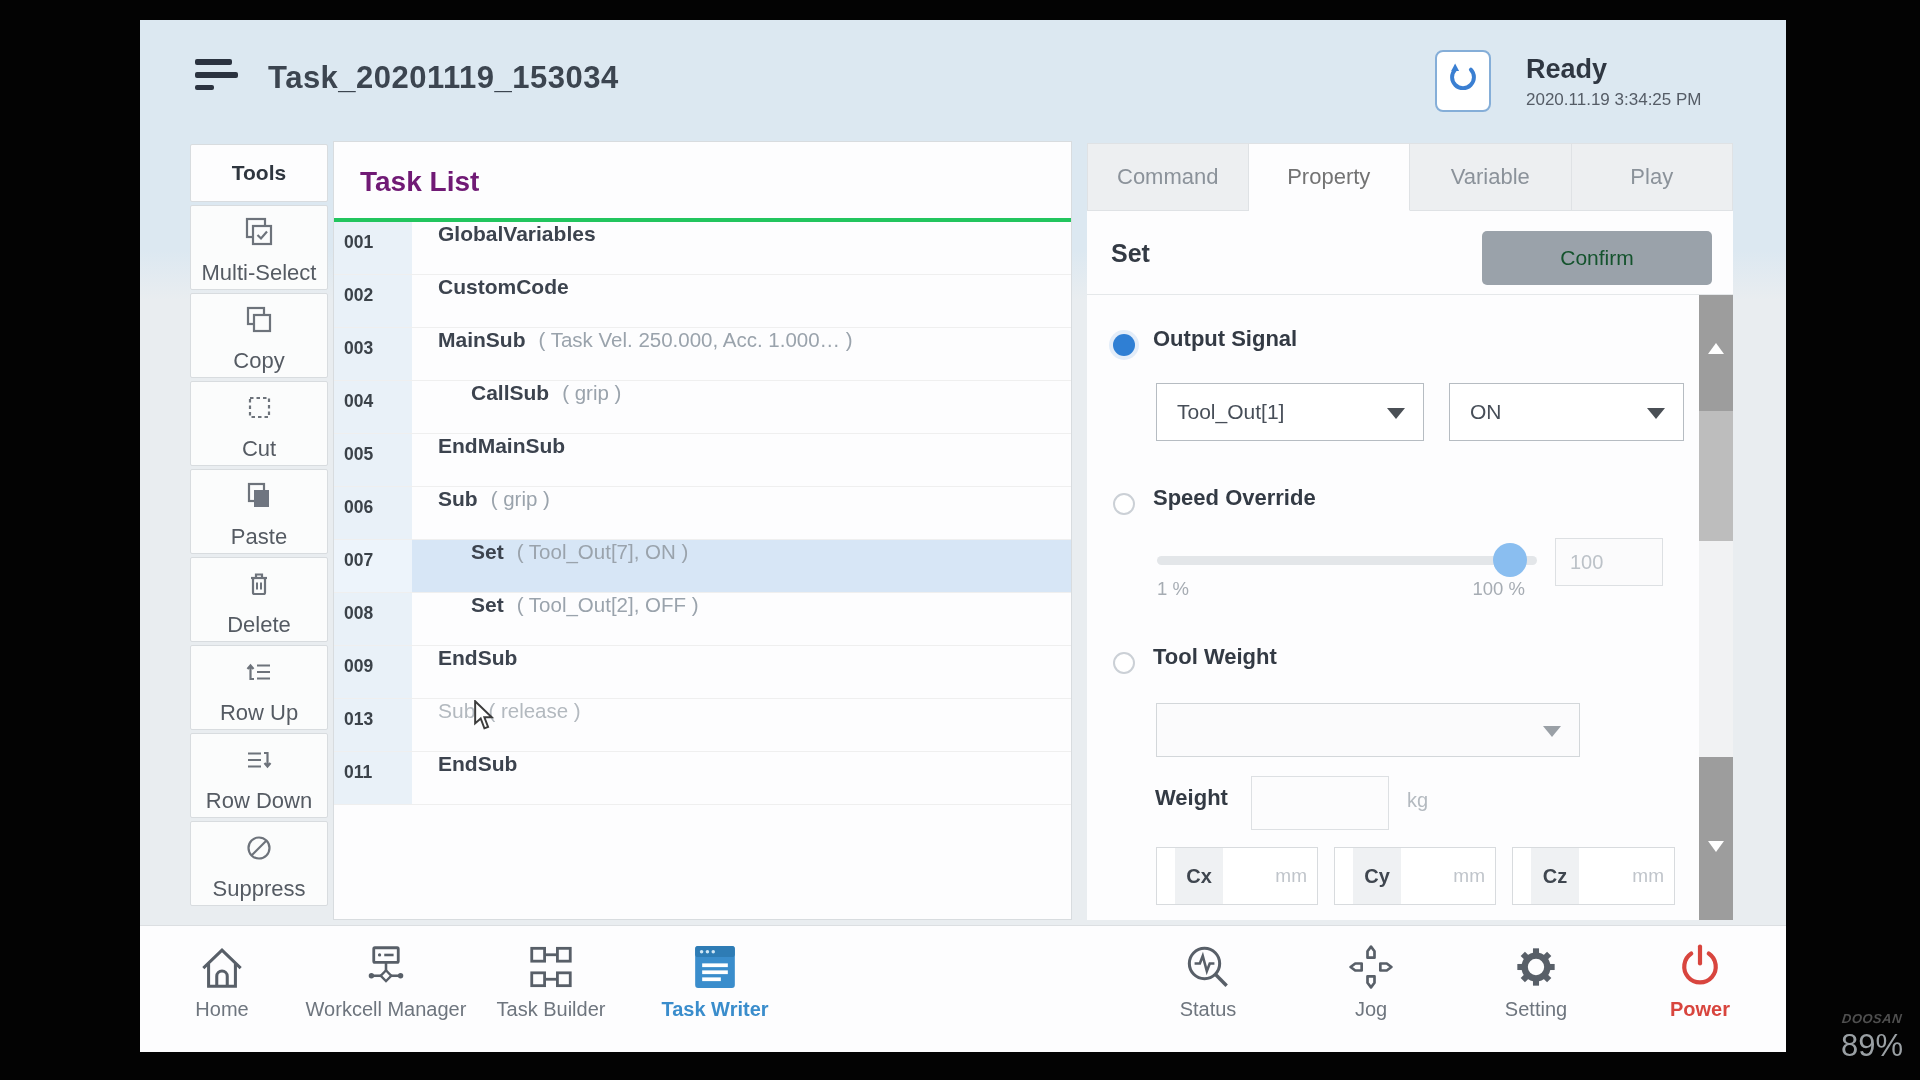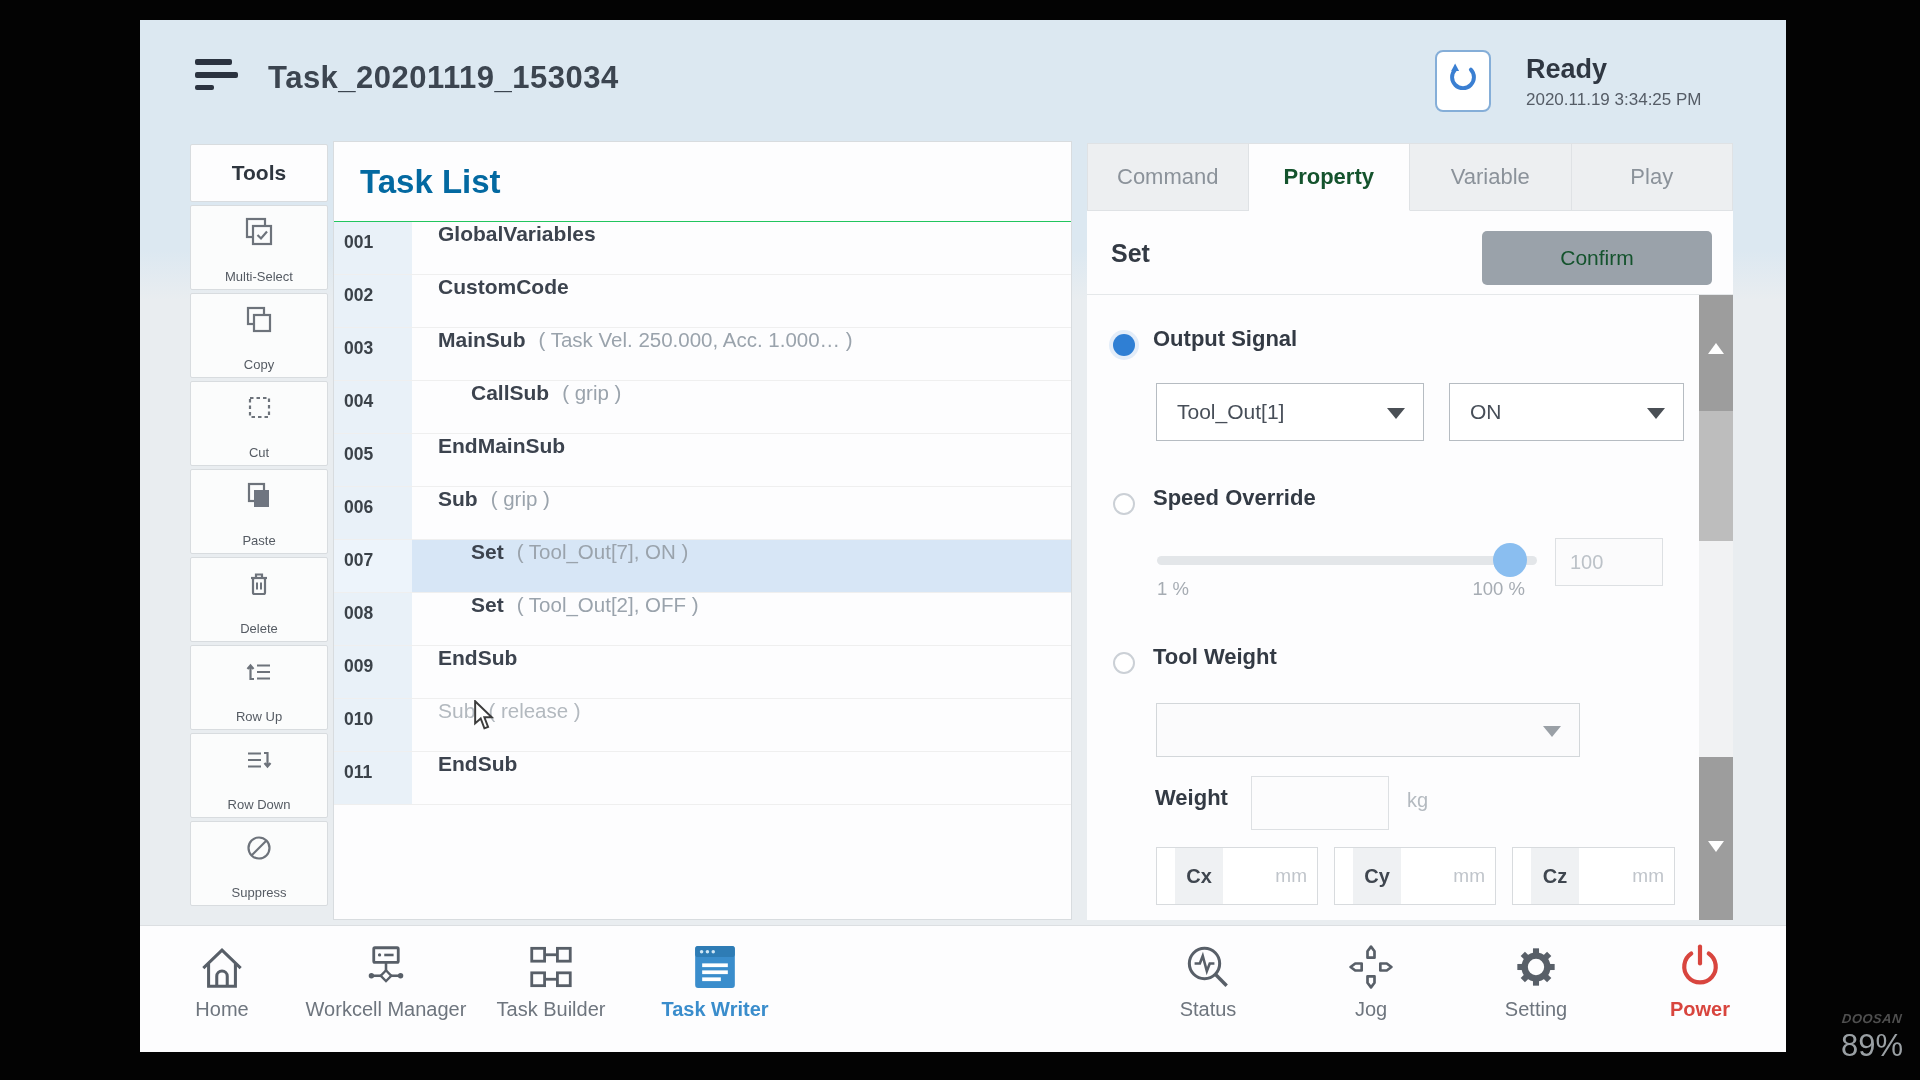--- a/index.html
+++ b/index.html
@@ -19,43 +19,43 @@
   .ready{position:absolute;left:1386px;top:34px;font-size:27px;font-weight:bold;color:#2f3742;}
   .datetime{position:absolute;left:1386px;top:70px;font-size:17px;color:#555c66;}
 
   
   .tools{position:absolute;left:50px;top:124px;width:138px;}
   .tools-header{height:58px;background:#fdfdfe;border:1px solid #d8dcdf;border-radius:2px;
     text-align:center;line-height:56px;font-weight:bold;font-size:21px;color:#2f363f;margin-bottom:3px;}
   .tool-item{height:85px;background:#fbfcfc;border:1px solid #d8dcdf;border-radius:2px;margin-bottom:3px;
     text-align:center;padding-top:9px;cursor:pointer;}
   .tool-item svg{display:block;margin:0 auto;}
-  .tool-label{font-size:13px;color:#555b63;margin-top:20px;white-space:nowrap;}
+  .tool-label{font-size:22px;color:#555b63;margin-top:11px;white-space:nowrap;}
 
   
   .tasklist{position:absolute;left:193px;top:121px;width:739px;height:779px;background:#fdfdfe;border:1px solid #d8dcdf;}
-  .tl-title{height:80px;line-height:80px;padding-left:26px;font-size:33px;font-weight:bold;color:#0369a1;border-bottom:1px solid #22c55e;}
+  .tl-title{height:80px;line-height:80px;padding-left:26px;font-size:28px;font-weight:bold;color:#701a75;border-bottom:4px solid #22c55e;}
   .trow{display:flex;height:53px;border-bottom:1px solid #efefef;cursor:pointer;position:relative;}
   .trow .num{width:78px;background:#e9f1f8;font-size:17.5px;font-weight:bold;color:#3b4249;padding:10px 0 0 10px;}
   .trow .rcontent{flex:1;display:flex;padding-left:26px;background:#fdfdfe;}
   .trow.ind1 .rcontent{padding-left:59px;}
   .trow .rname{font-size:21px;font-weight:bold;color:#3c434e;white-space:nowrap;}
   .trow .rparams{font-size:20.5px;color:#9aa3ac;margin-left:13px;white-space:nowrap;}
   .trow.suppressed .rname,.trow.suppressed .rparams{color:#b3b9bf;font-weight:normal;}
   .trow.selected{box-shadow:inset 0 0 0 2px #2c6cae;}
   .trow.selected .num{background:#edf4fb;}
   .trow.selected .rcontent{background:#d7e6f6;}
   .cursor{position:absolute;left:138px;top:558px;z-index:5;}
 
   
   .tabs{position:absolute;left:947px;top:123px;width:646px;height:68px;display:flex;}
   .tab{width:161.5px;height:68px;background:#edeff1;border:1px solid #dfe2e5;border-left:none;
     text-align:center;line-height:66px;font-size:22px;color:#8b929a;cursor:pointer;}
   .tab:first-child{border-left:1px solid #dfe2e5;}
-  .tab.active{background:#fdfdfe;color:#14532d;font-weight:bold;border-bottom:1px solid #fdfdfe;}
+  .tab.active{background:#fdfdfe;color:#737373;font-weight:normal;border-bottom:1px solid #fdfdfe;}
   .prop-header{position:absolute;left:947px;top:191px;width:646px;height:84px;background:#fdfdfe;border-bottom:1px solid #e5e8ea;}
   .prop-cmd{position:absolute;left:24px;top:0;line-height:84px;font-size:25px;font-weight:bold;color:#333a44;}
   .confirm-btn{position:absolute;left:395px;top:20px;width:230px;height:54px;background:#9aa2aa;border-radius:5px;
     color:#14532d;font-size:21px;text-align:center;line-height:54px;cursor:pointer;}
   .prop-body{position:absolute;left:947px;top:275px;width:646px;height:625px;background:#fdfdfe;overflow:hidden;padding-left:20px;}
 
   .radio{position:absolute;width:22px;height:22px;border-radius:50%;cursor:pointer;}
   .radio.on{background:#2f7fd4;box-shadow:0 0 0 4px #e3edf9;}
   .radio.off{background:#fff;border:2px solid #cbd0d6;}
   .sec-label{position:absolute;font-size:22px;font-weight:bold;color:#333a44;}
@@ -249,21 +249,21 @@
           </div>
       </div>
       <div class="trow">
         <div class="num">009</div>
         <div class="rcontent">
             <span class="rname">EndSub</span>
             <span class="rparams"></span>
           </div>
       </div>
       <div class="trow suppressed">
-        <div class="num">010</div>
+        <div class="num">013</div>
         <div class="rcontent">
             <span class="rname">Sub</span>
             <span class="rparams">( release )</span>
           </div>
       </div>
       <div class="trow">
         <div class="num">011</div>
         <div class="rcontent">
             <span class="rname">EndSub</span>
             <span class="rparams"></span>

